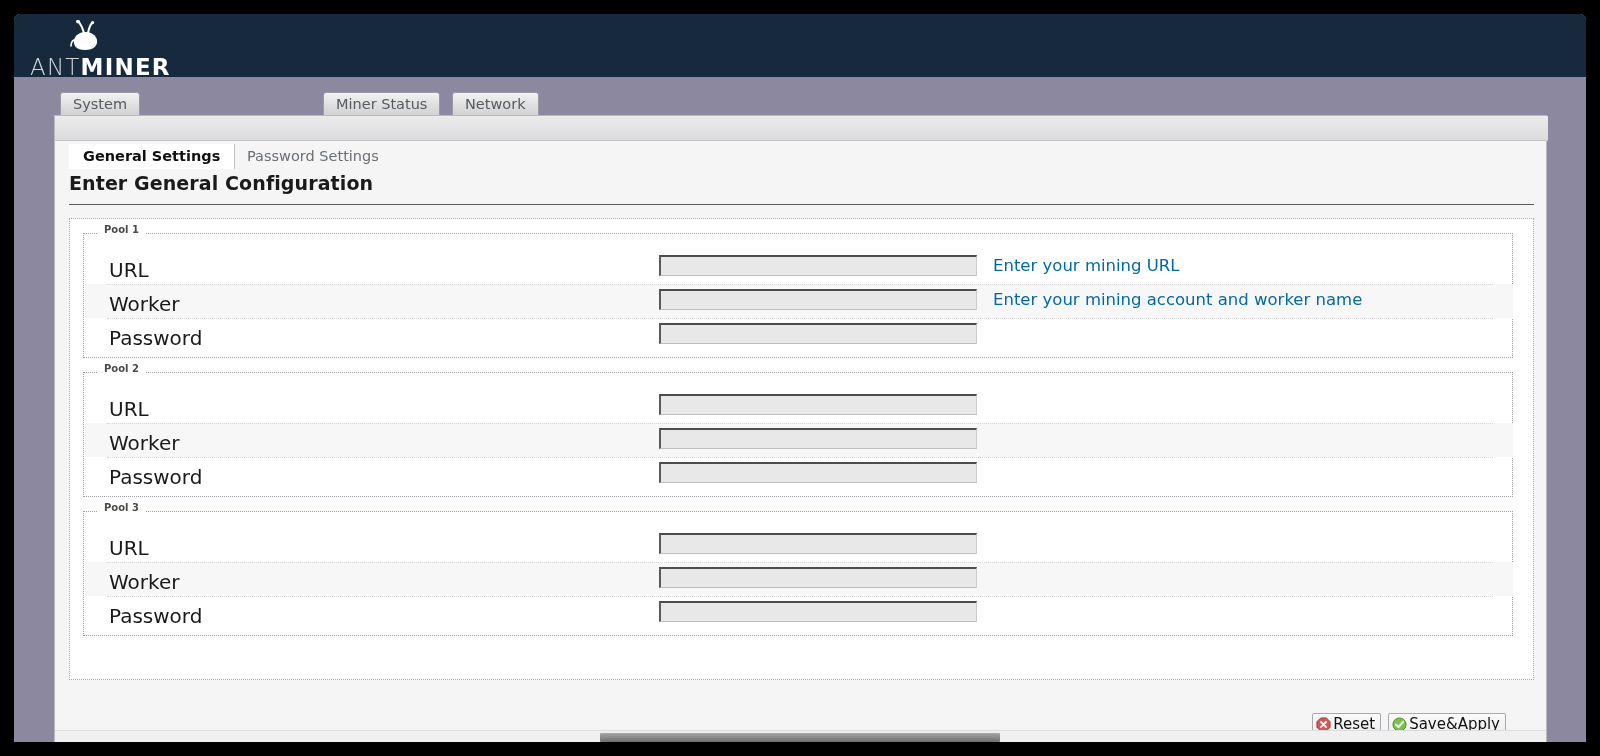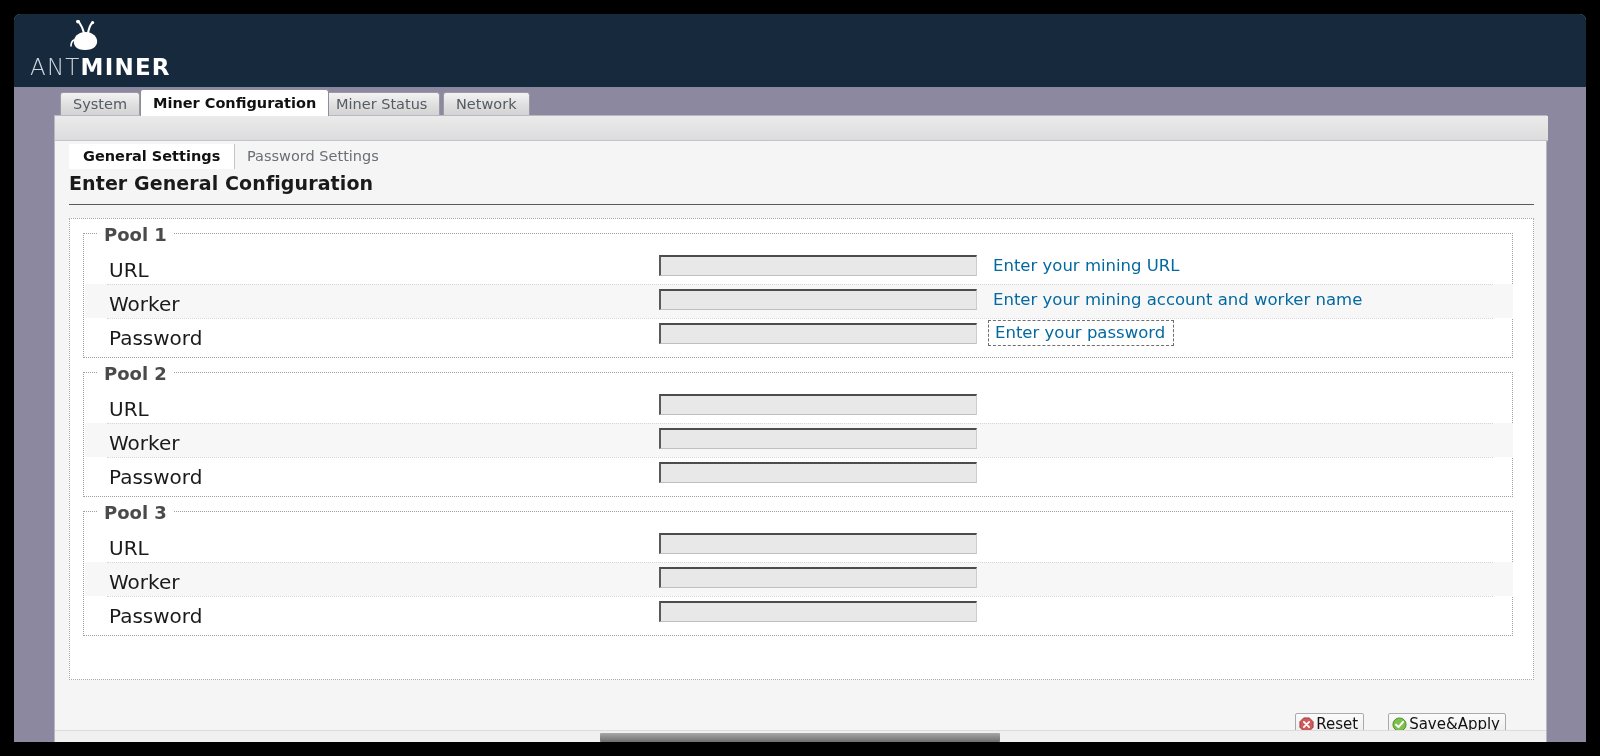--- a/index.html
+++ b/index.html
@@ -14,21 +14,21 @@
     position: absolute;
     left: 14px; top: 14px;
     width: 1572px; height: 728px;
     background: #8b889f;
     border-radius: 6px 6px 0 0;
     overflow: hidden;
   }
   
   #header {
     position: absolute; left: 0; top: 0;
-    width: 1572px; height: 73px;
+    width: 1572px; height: 63px;
     background: #16293d;
     border-radius: 5px 5px 0 0;
   }
   #logo {
     position: absolute; left: 8px; top: 6px;
     width: 240px; height: 64px;
   }
   #logo .ant { position: absolute; left: 46px; top: 0px; }
   #logo .wordmark {
     position: absolute; left: 8px; top: 36px;
@@ -110,21 +110,21 @@
   .pool {
     position: absolute; left: 13px;
     width: 1430px; height: 125px;
     border: 1px dotted #9d9da4;
     background: #ffffff;
   }
   .pool-legend {
     position: absolute; left: 14px; top: -10px;
     background: #ffffff;
     padding: 0 6px;
-    font-size: 18px; font-weight: 700;
+    font-size: 10px; font-weight: 700;
     color: #4a4a4a;
   }
   .row {
     position: absolute; left: 1px;
     width: 1428px; height: 34px;
   }
   .row.alt { background: #f7f7f8; }
   .row-sep {
     position: absolute; left: 22px; top: 0;
     width: 1386px; height: 0;
@@ -155,21 +155,21 @@
     white-space: nowrap;
   }
   .hint.boxed {
     left: 903px; top: 2px;
     padding: 2px 8px 3px 6px;
     border: 1px dashed #6e6e6e;
   }
   
   #btnrow {
     position: absolute; right: 40px; bottom: 7px;
-    display: flex; gap: 24px; align-items: center;
+    display: flex; gap: 7px; align-items: center;
   }
   .btn {
     display: inline-flex; align-items: center; gap: 2px;
     height: 22px; padding: 0 5px 0 3px;
     background: linear-gradient(to bottom,#fbfbfb 0%,#ececec 100%);
     border: 1px solid #a9a9af;
     border-radius: 2px;
     font-size: 15px; color: #111;
     white-space: nowrap;
     cursor: pointer;
@@ -205,23 +205,22 @@
           <circle cx="24.6" cy="2.6" r="1.6" fill="#ffffff"></circle>
           <path d="M6 20 C4 21 3 23 3 26" stroke="#ffffff" stroke-width="1.6" fill="none" stroke-linecap="round"></path>
         </svg>
       </span>
       <div class="wordmark"><span class="thin">ANT</span><span class="bold">MINER</span></div>
     </div>
   </div>
 
   <div id="tabbar">
       <div class="tab" style="left: 46px;">System</div>
-      <div class="tab active" style="left: 126px;">Miner Configuration</div>
       <div class="tab" style="left: 309px; text-align: center;">Miner Status</div>
-      <div class="tab" style="left: 429px;">Network</div>
+      <div class="tab" style="left: 438px;">Network</div>
     </div>
 
   <div id="panel">
     <div id="subtabbar">
         <div class="subtab active" style="left: 14px;">General Settings</div>
         <div class="subtab" style="left: 178px;">Password Settings</div>
       </div>
     <div id="page-title">Enter General Configuration</div>
     <div id="title-rule"></div>
     <div id="outer-fs">
@@ -235,21 +234,20 @@
           <div class="row alt" style="top: 50px;">
             <div class="row-sep"></div>
             <div class="row-label">Worker</div>
             <input type="text" class="field" placeholder="" style="">
             <div class="hint">Enter your mining account and worker name</div>
           </div>
           <div class="row" style="top: 84px;">
             <div class="row-sep"></div>
             <div class="row-label">Password</div>
             <input type="text" class="field" placeholder="" style="">
-            <div class="hint boxed">Enter your password</div>
           </div>
         </div>
         <div class="pool" style="top: 153px;">
           <div class="pool-legend">Pool 2</div>
           <div class="row" style="top: 16px;">
             <div class="row-label">URL</div>
             <input type="text" class="field" placeholder="" style="">
           </div>
           <div class="row alt" style="top: 50px;">
             <div class="row-sep"></div>

